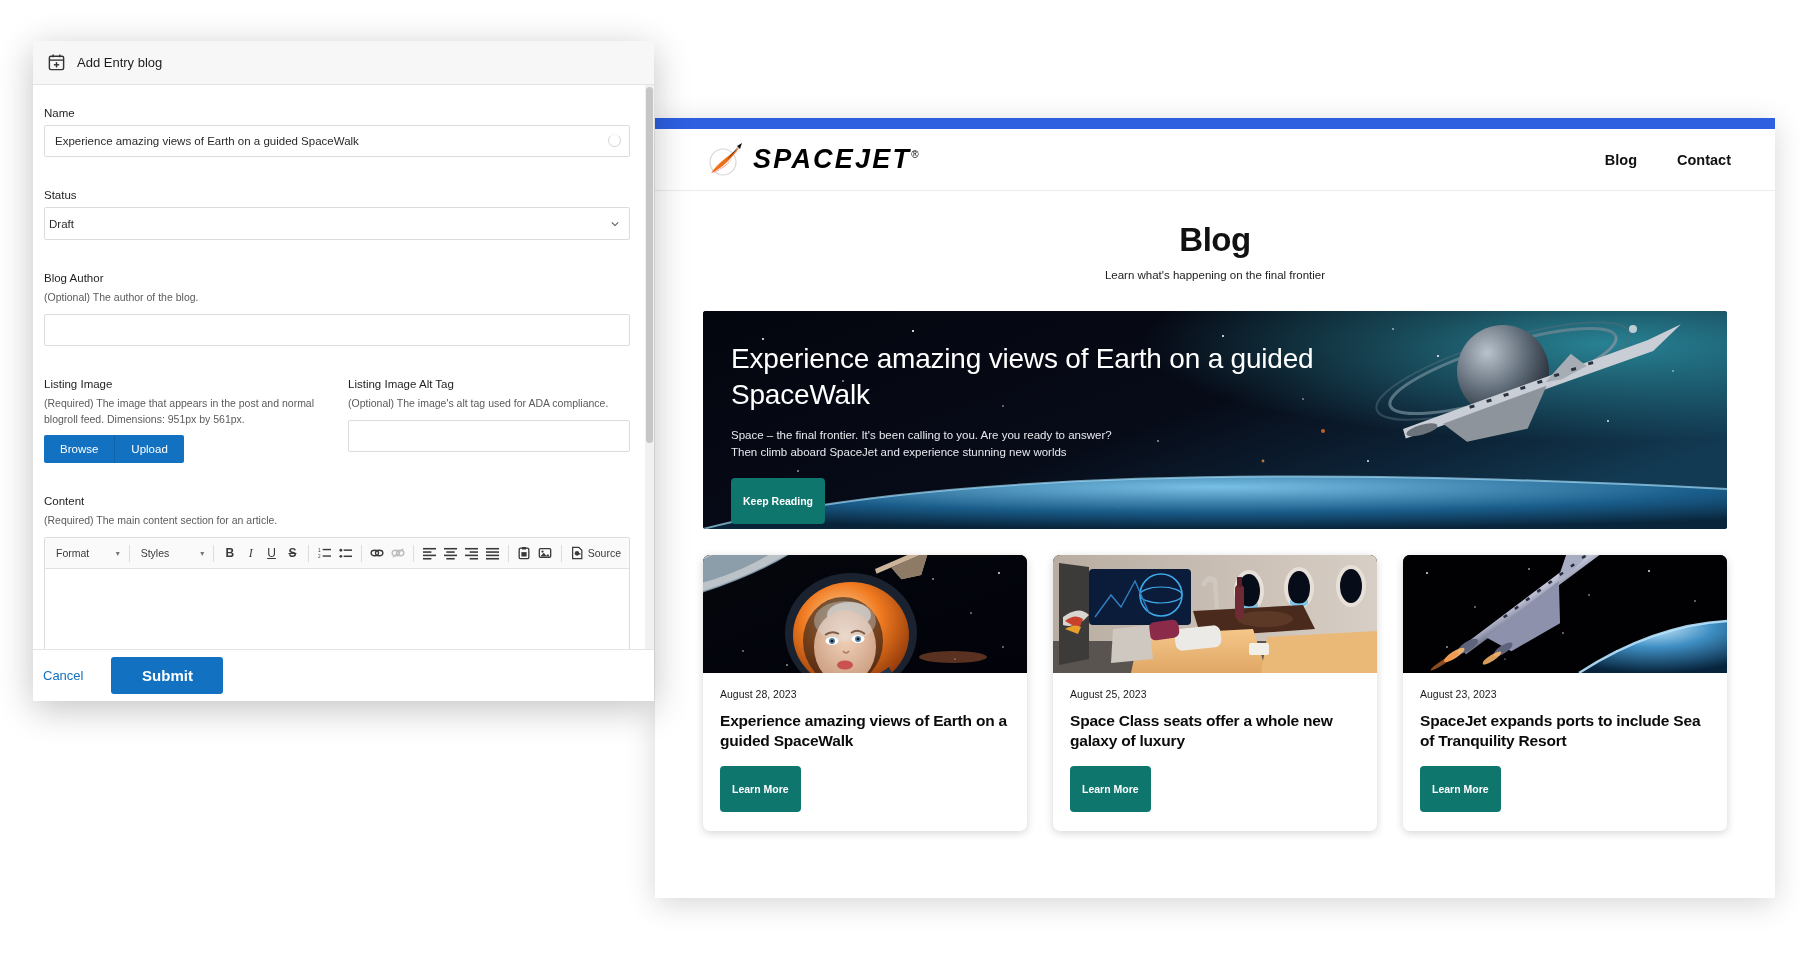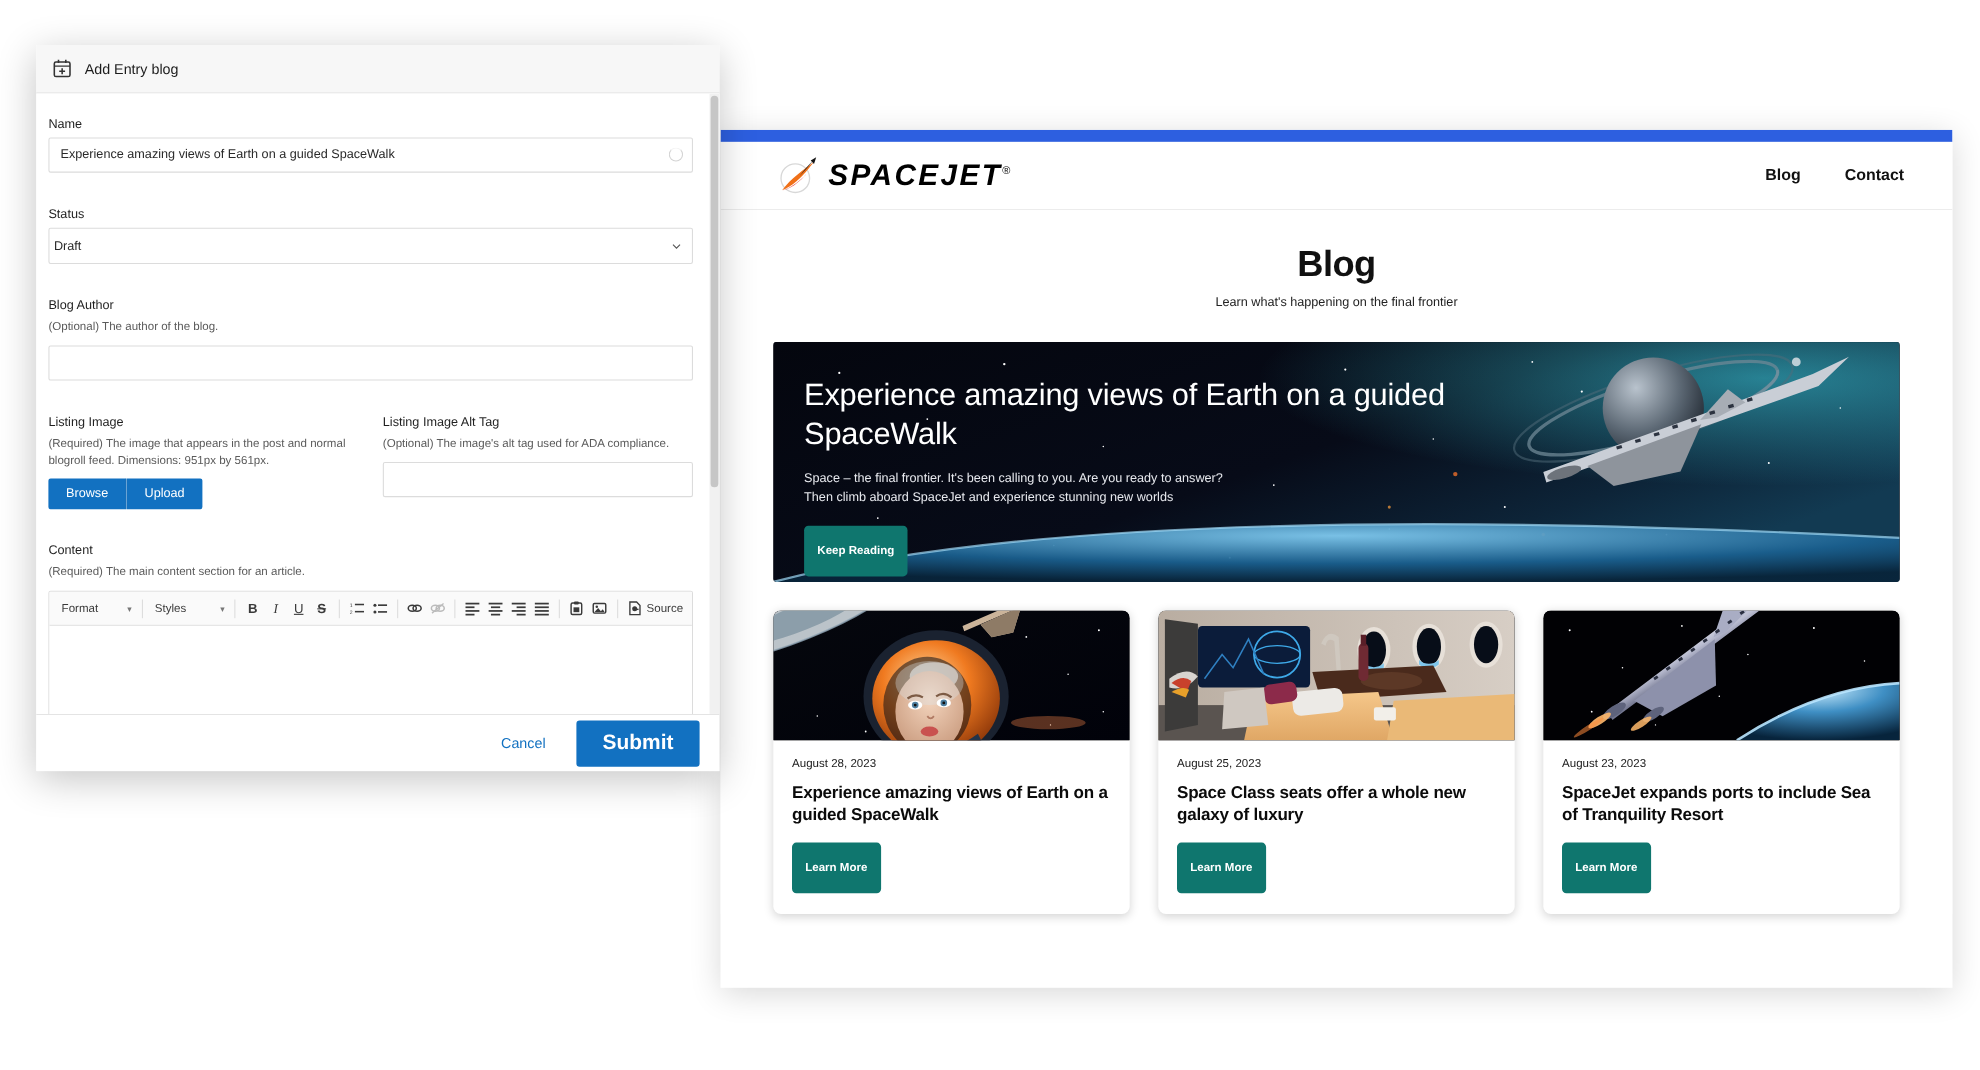--- a/index.html
+++ b/index.html
@@ -200,31 +200,31 @@
   .tb-btn.disabled { opacity: .32; }
   #tb-source {
     display: flex; align-items: center; gap: 4px;
     font-size: 10.5px; color: #3a3a3a; cursor: pointer; padding: 0 3px;
   }
   #editor-area { height: 170px; background: #fff; }
 
   #modal-foot {
     flex: 0 0 52px; height: 52px;
     border-top: 1px solid #e4e4e4; background: #fff;
-    display: flex; align-items: center; justify-content: flex-end;
+    display: flex; align-items: center; 
     gap: 18px; padding-right: 18px;
   }
   #btn-cancel {
     background: none; border: none; color: #1271c1;
     font-size: 13px; cursor: pointer; padding: 6px 10px;
     font-family: "Liberation Sans", sans-serif;
   }
   #btn-submit {
     background: #1271c1; color: #fff; border: none;
-    font-size: 19px; font-weight: bold; border-radius: 3px;
+    font-size: 15px; font-weight: bold; border-radius: 3px;
     padding: 10px 0; width: 112px; cursor: pointer;
     font-family: "Liberation Sans", sans-serif;
   }
 </style>
 </head>
 <body>
 
 <div id="site-window">
 
   <div id="site-topbar"></div>

